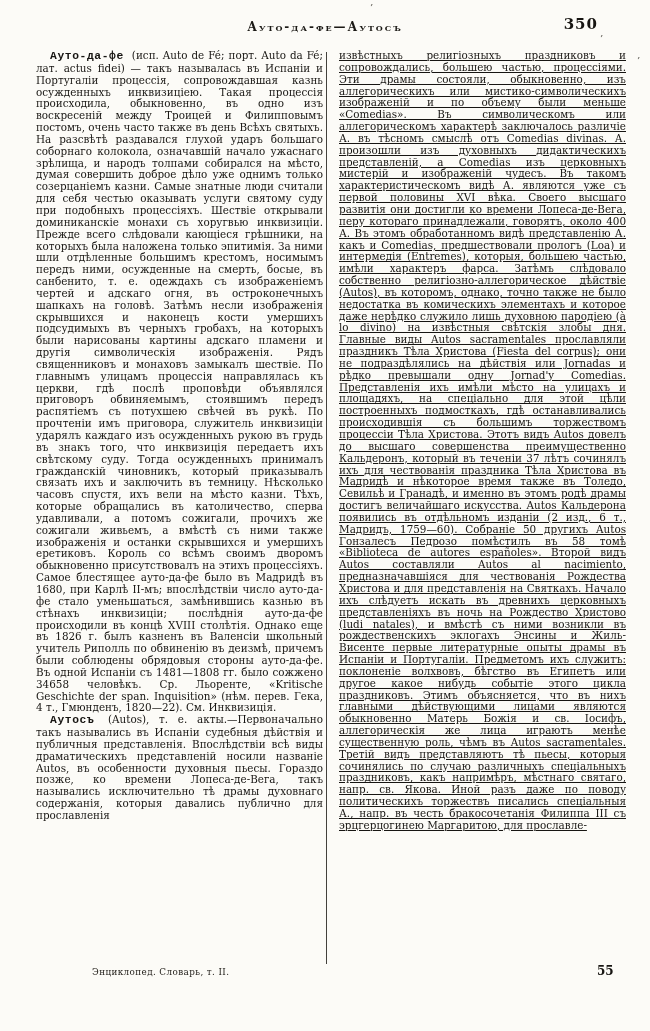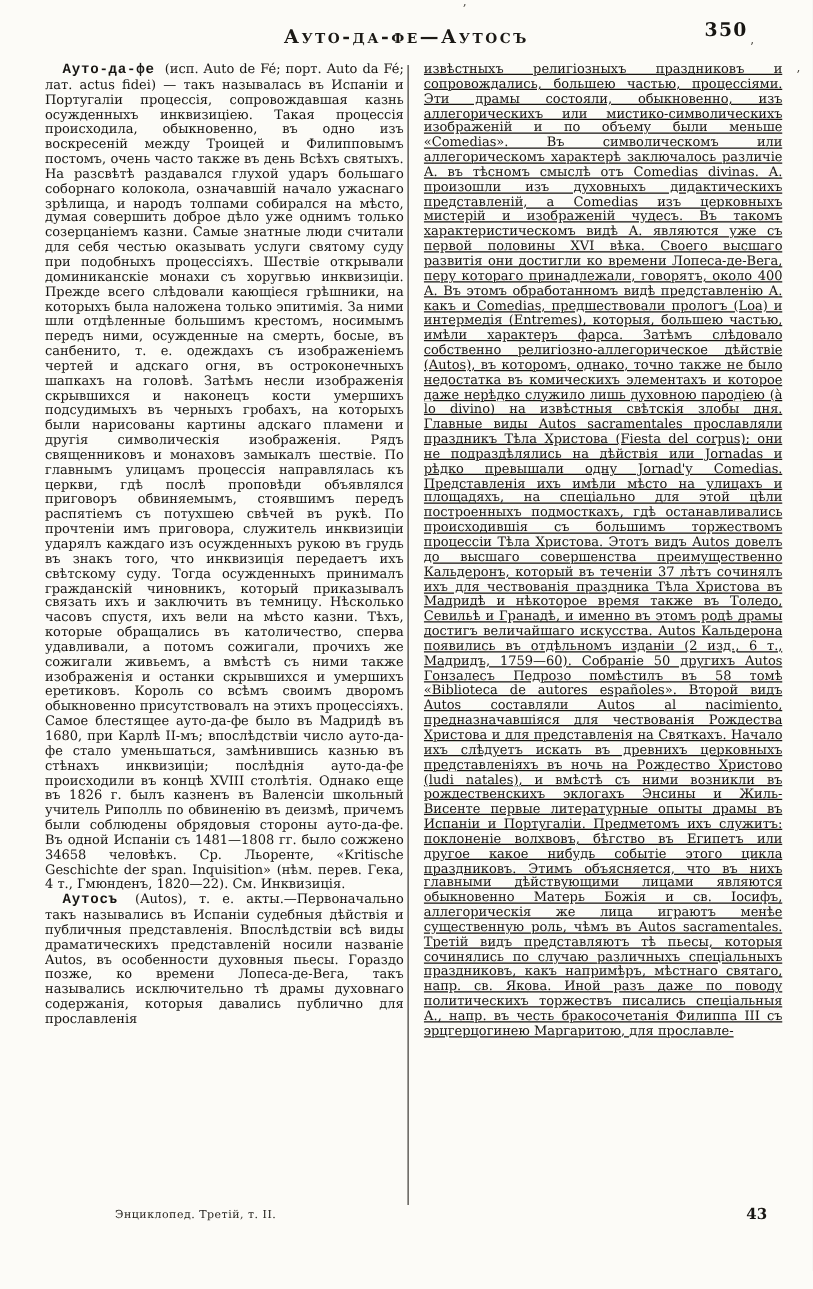--- a/index.html
+++ b/index.html
@@ -12,21 +12,21 @@
     position: relative;
     width: 650px; height: 1031px;
     background: #fcfbf7;
     color: #171512;
     overflow: hidden;
   }
   .running-title {
     position: absolute;
     top: 20px; left: 0; right: 0;
     text-align: center;
-    font-size: 15px;
+    font-size: 12px;
     font-weight: 700;
     font-variant: small-caps;
     letter-spacing: 2px;
     color: #1b1915;
   }
   .page-number {
     position: absolute;
     top: 15px; right: 52px;
     font-size: 15px;
     font-weight: 700;
@@ -97,17 +97,17 @@
       <p class="para"><b class="lead">Ауто-да-фе </b>(исп. Auto de Fé; порт. Auto da Fé; лат. actus fidei) — такъ называлась въ Испаніи и Португаліи процессія, сопровождавшая казнь осужденныхъ инквизиціею. Такая процессія происходила, обыкновенно, въ одно изъ воскресеній между Троицей и Филипповымъ постомъ, очень часто также въ день Всѣхъ святыхъ. На разсвѣтѣ раздавался глухой ударъ большаго соборнаго колокола, означавшій начало ужаснаго зрѣлища, и народъ толпами собирался на мѣсто, думая совершить доброе дѣло уже однимъ только созерцаніемъ казни. Самые знатные люди считали для себя честью оказывать услуги святому суду при подобныхъ процессіяхъ. Шествіе открывали доминиканскіе монахи съ хоругвью инквизиціи. Прежде всего слѣдовали кающіеся грѣшники, на которыхъ была наложена только эпитимія. За ними шли отдѣленные большимъ крестомъ, носимымъ передъ ними, осужденные на смерть, босые, въ санбенито, т. е. одеждахъ съ изображеніемъ чертей и адскаго огня, въ остроконечныхъ шапкахъ на головѣ. Затѣмъ несли изображенія скрывшихся и наконецъ кости умершихъ подсудимыхъ въ черныхъ гробахъ, на которыхъ были нарисованы картины адскаго пламени и другія символическія изображенія. Рядъ священниковъ и монаховъ замыкалъ шествіе. По главнымъ улицамъ процессія направлялась къ церкви, гдѣ послѣ проповѣди объявлялся приговоръ обвиняемымъ, стоявшимъ передъ распятіемъ съ потухшею свѣчей въ рукѣ. По прочтеніи имъ приговора, служитель инквизиціи ударялъ каждаго изъ осужденныхъ рукою въ грудь въ знакъ того, что инквизиція передаетъ ихъ свѣтскому суду. Тогда осужденныхъ принималъ гражданскій чиновникъ, который приказывалъ связать ихъ и заключить въ темницу. Нѣсколько часовъ спустя, ихъ вели на мѣсто казни. Тѣхъ, которые обращались въ католичество, сперва удавливали, а потомъ сожигали, прочихъ же сожигали живьемъ, а вмѣстѣ съ ними также изображенія и останки скрывшихся и умершихъ еретиковъ. Король со всѣмъ своимъ дворомъ обыкновенно присутствовалъ на этихъ процессіяхъ. Самое блестящее ауто-да-фе было въ Мадридѣ въ 1680, при Карлѣ II-мъ; впослѣдствіи число ауто-да-фе стало уменьшаться, замѣнившись казнью въ стѣнахъ инквизиціи; послѣднія ауто-да-фе происходили въ концѣ XVIII столѣтія. Однако еще въ 1826 г. былъ казненъ въ Валенсіи школьный учитель Риполль по обвиненію въ деизмѣ, причемъ были соблюдены обрядовыя стороны ауто-да-фе. Въ одной Испаніи съ 1481—1808 гг. было сожжено 34658 человѣкъ. Ср. Льоренте, «Kritische Geschichte der span. Inquisition» (нѣм. перев. Гека, 4 т., Гмюнденъ, 1820—22). См. Инквизиція.</p>
       <p class="para"><b class="lead">Аутосъ </b>(Autos), т. е. акты.—Первоначально такъ назывались въ Испаніи судебныя дѣйствія и публичныя представленія. Впослѣдствіи всѣ виды драматическихъ представленій носили названіе Autos, въ особенности духовныя пьесы. Гораздо позже, ко времени Лопеса-де-Вега, такъ назывались исключительно тѣ драмы духовнаго содержанія, которыя давались публично для прославленія</p>
     </div>
 
   <div class="divider"></div>
 
   <div class="col col-right">
       <p class="para cont">извѣстныхъ религіозныхъ праздниковъ и сопровождались, большею частью, процессіями. Эти драмы состояли, обыкновенно, изъ аллегорическихъ или мистико-символическихъ изображеній и по объему были меньше «Comedias». Въ символическомъ или аллегорическомъ характерѣ заключалось различіе А. въ тѣсномъ смыслѣ отъ Comedias divinas. А. произошли изъ духовныхъ дидактическихъ представленій, а Comedias изъ церковныхъ мистерій и изображеній чудесъ. Въ такомъ характеристическомъ видѣ А. являются уже съ первой половины XVI вѣка. Своего высшаго развитія они достигли ко времени Лопеса-де-Вега, перу котораго принадлежали, говорятъ, около 400 А. Въ этомъ обработанномъ видѣ представленію А. какъ и Comedias, предшествовали прологъ (Loa) и интермедія (Entremes), которыя, большею частью, имѣли характеръ фарса. Затѣмъ слѣдовало собственно религіозно-аллегорическое дѣйствіе (Autos), въ которомъ, однако, точно также не было недостатка въ комическихъ элементахъ и которое даже нерѣдко служило лишь духовною пародіею (à lo divino) на извѣстныя свѣтскія злобы дня. Главные виды Autos sacramentales прославляли праздникъ Тѣла Христова (Fiesta del corpus); они не подраздѣлялись на дѣйствія или Jornadas и рѣдко превышали одну Jornad'y Comedias. Представленія ихъ имѣли мѣсто на улицахъ и площадяхъ, на спеціально для этой цѣли построенныхъ подмосткахъ, гдѣ останавливались происходившія съ большимъ торжествомъ процессіи Тѣла Христова. Этотъ видъ Autos довелъ до высшаго совершенства преимущественно Кальдеронъ, который въ теченіи 37 лѣтъ сочинялъ ихъ для чествованія праздника Тѣла Христова въ Мадридѣ и нѣкоторое время также въ Толедо, Севильѣ и Гранадѣ, и именно въ этомъ родѣ драмы достигъ величайшаго искусства. Autos Кальдерона появились въ отдѣльномъ изданіи (2 изд., 6 т., Мадридъ, 1759—60). Собраніе 50 другихъ Autos Гонзалесъ Педрозо помѣстилъ въ 58 томѣ «Biblioteca de autores españoles». Второй видъ Autos составляли Autos al nacimiento, предназначавшіяся для чествованія Рождества Христова и для представленія на Святкахъ. Начало ихъ слѣдуетъ искать въ древнихъ церковныхъ представленіяхъ въ ночь на Рождество Христово (ludi natales), и вмѣстѣ съ ними возникли въ рождественскихъ эклогахъ Энсины и Жиль-Висенте первые литературные опыты драмы въ Испаніи и Португаліи. Предметомъ ихъ служитъ: поклоненіе волхвовъ, бѣгство въ Египетъ или другое какое нибудь событіе этого цикла праздниковъ. Этимъ объясняется, что въ нихъ главными дѣйствующими лицами являются обыкновенно Матерь Божія и св. Іосифъ, аллегорическія же лица играютъ менѣе существенную роль, чѣмъ въ Autos sacramentales. Третій видъ представляютъ тѣ пьесы, которыя сочинялись по случаю различныхъ спеціальныхъ праздниковъ, какъ напримѣръ, мѣстнаго святаго, напр. св. Якова. Иной разъ даже по поводу политическихъ торжествъ писались спеціальныя А., напр. въ честь бракосочетанія Филиппа III съ эрцгерцогинею Маргаритою, для прославле-</p>
     </div>
 
-  <div class="footer-signature">Энциклопед. Третій, т. II.</div>
+  <div class="footer-signature">Энциклопед. Словарь, т. II.</div>
 
-  <div class="footer-sheet">43</div>
+  <div class="footer-sheet">55</div>
 
 </div>
 
 </body></html>

